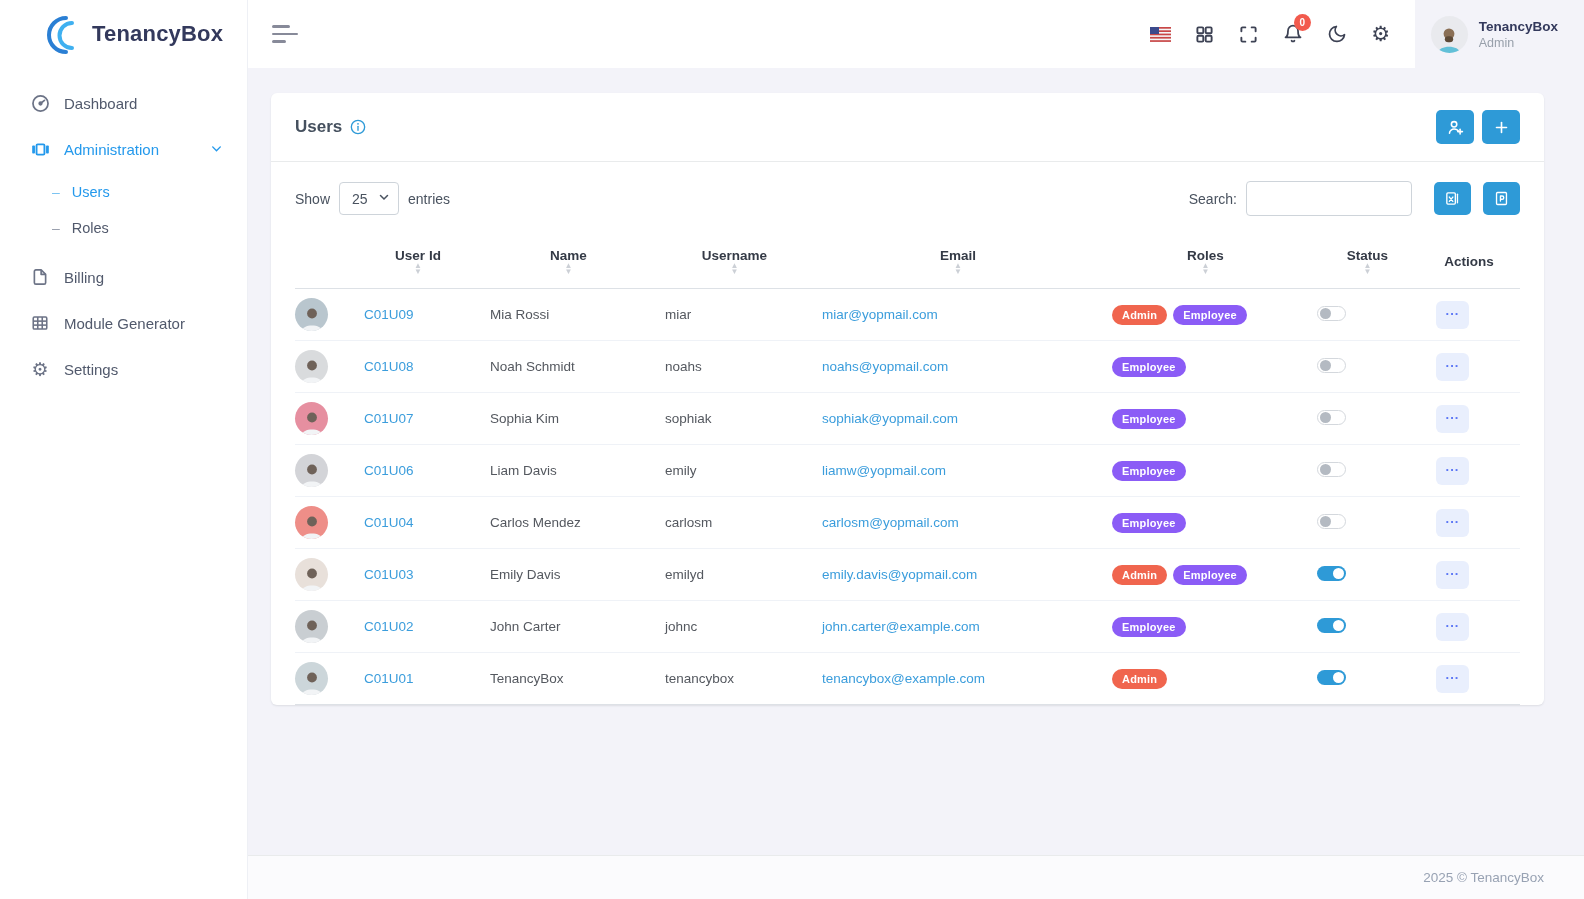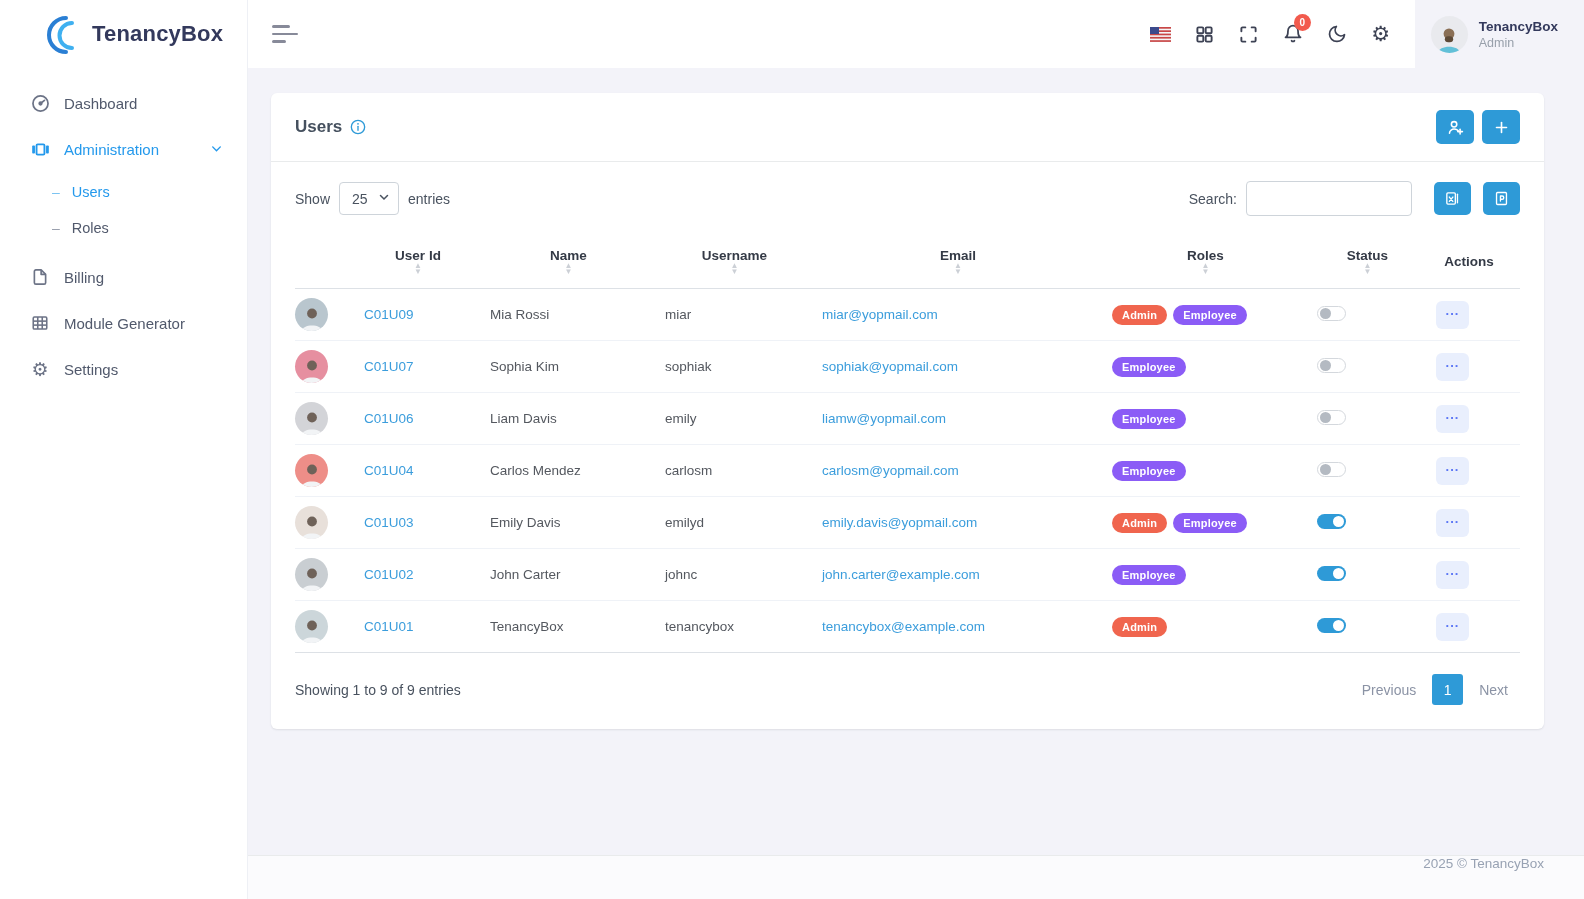--- a/index.html
+++ b/index.html
@@ -120,21 +120,21 @@
                  padding:21px 24px 24px; }
   .summary { font-size:14px; color:#49525f; }
   .pagination { display:flex; align-items:center; gap:4px; }
   .page-link { font-size:14px; color:#8b93a5; padding:6px 12px; cursor:pointer; }
   .page-num { background:#2e9ad7; color:#fff; width:31px; height:31px; font-size:14px;
               display:flex; align-items:center; justify-content:center; border-radius:3px;
               cursor:pointer; }
 
   
   .footer { height:44px; margin-top:26px; background:#fbfbfd; border-top:1px solid #e9ebec;
-            display:flex; justify-content:flex-end;
+            display:flex; align-items:center; justify-content:flex-end;
             padding-right:40px; font-size:13.5px; color:#98a2b3; flex-shrink:0; }
 </style>
 </head>
 <body>
 
 <div class="app">
 
   <aside class="sidebar">
     <div class="logo-wrap">
       <div class="logo">
@@ -423,20 +423,37 @@
                   </td>
     <td><a class="uid">C01U09</a></td>
     <td class="cell-name">Mia Rossi</td>
     <td class="cell-username">miar</td>
     <td><a class="email">miar@yopmail.com</a></td>
     <td class="cell-roles"><span class="badge admin">Admin</span><span class="badge employee">Employee</span></td>
     <td><span class="toggle off"></span></td>
     <td><button class="actions-btn">...</button></td>
   </tr>
 
+  <tr>
+    <td>
+                    <span class="avatar" style="background: rgb(217, 219, 221);">
+      <svg width="28" height="28" viewBox="0 0 36 36">
+        <circle cx="18" cy="13.5" r="6.3" fill="#6f6259"></circle>
+        <path d="M5 36 C5 26.5 31 26.5 31 36 Z" fill="#f2f4f6"></path>
+      </svg>
+    </span>
+                  </td>
+    <td><a class="uid">C01U08</a></td>
+    <td class="cell-name">Noah Schmidt</td>
+    <td class="cell-username">noahs</td>
+    <td><a class="email">noahs@yopmail.com</a></td>
+    <td class="cell-roles"><span class="badge employee">Employee</span></td>
+    <td><span class="toggle off"></span></td>
+    <td><button class="actions-btn">...</button></td>
+  </tr>
 
   <tr>
     <td>
                     <span class="avatar" style="background: rgb(230, 143, 160);">
       <svg width="28" height="28" viewBox="0 0 36 36">
         <circle cx="18" cy="13.5" r="6.3" fill="#6f6259"></circle>
         <path d="M5 36 C5 26.5 31 26.5 31 36 Z" fill="#f2f4f6"></path>
       </svg>
     </span>
                   </td>
@@ -536,28 +553,20 @@
     <td class="cell-username">tenancybox</td>
     <td><a class="email">tenancybox@example.com</a></td>
     <td class="cell-roles"><span class="badge admin">Admin</span></td>
     <td><span class="toggle on"></span></td>
     <td><button class="actions-btn">...</button></td>
   </tr>
 </tbody>
           </table>
         </div>
 
-        <div class="card-footer">
-          <span class="summary">Showing 1 to 9 of 9 entries</span>
-          <div class="pagination">
-            <span class="page-link">Previous</span>
-            <span class="page-num">1</span>
-            <span class="page-link">Next</span>
-          </div>
-        </div>
 
       </section>
     </main>
 
     <footer class="footer">
       <span>2025 © TenancyBox</span>
     </footer>
 
   </div>
 </div>

